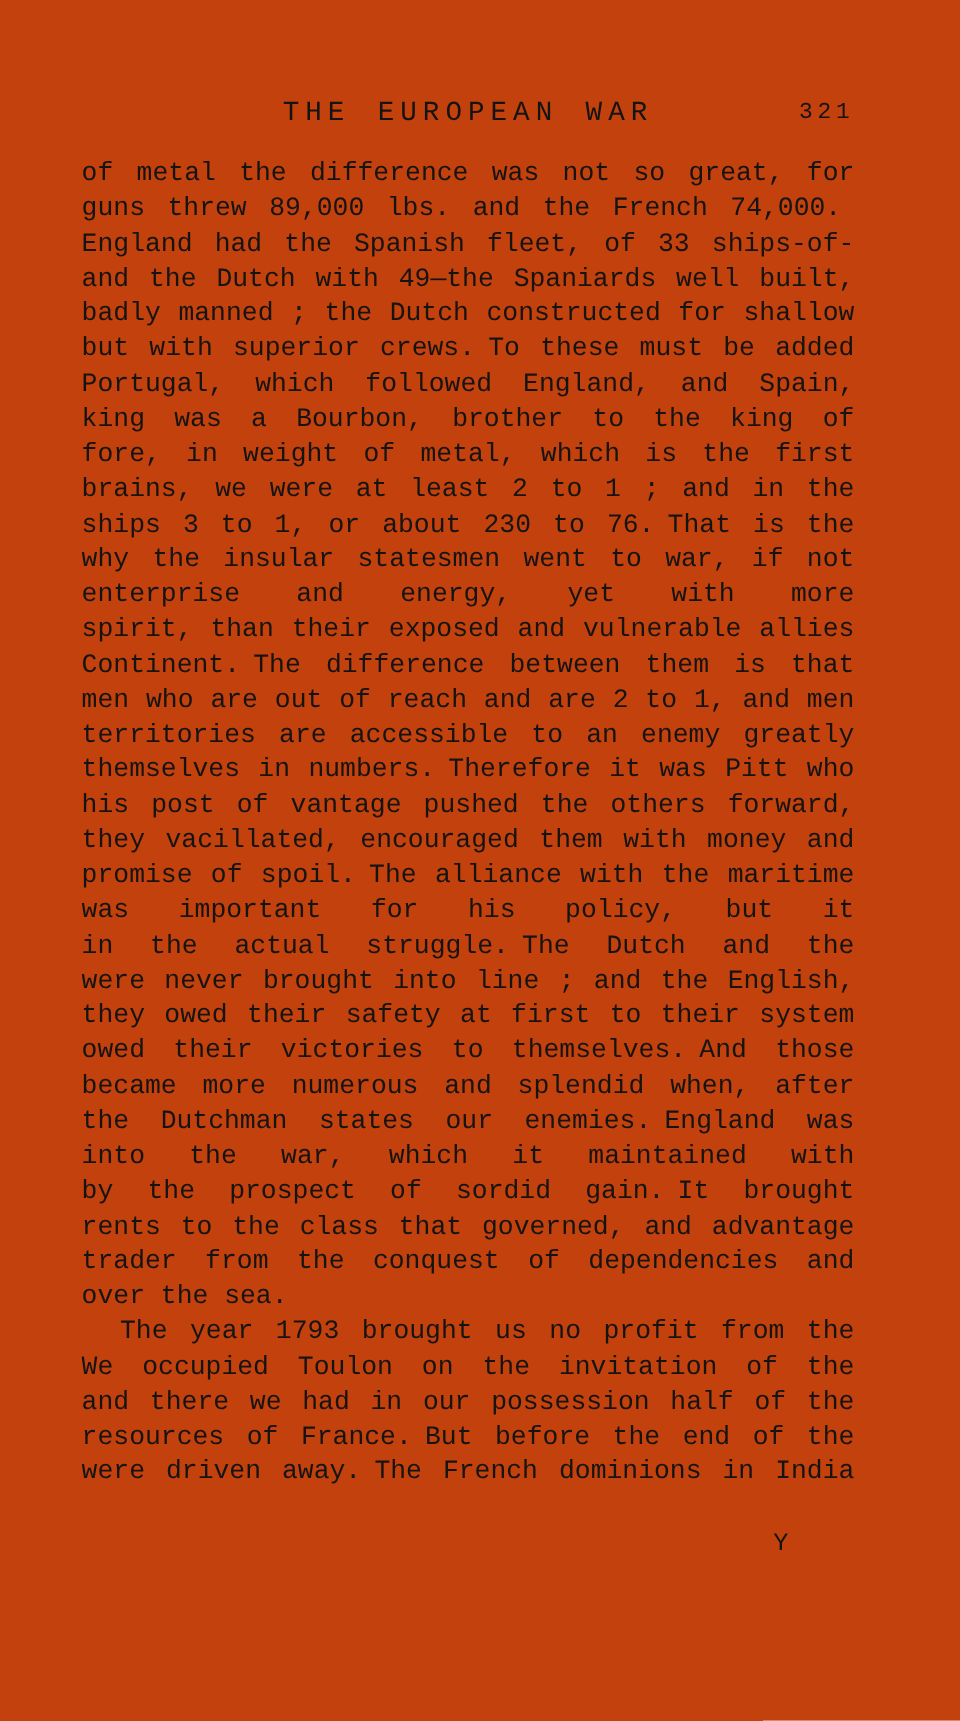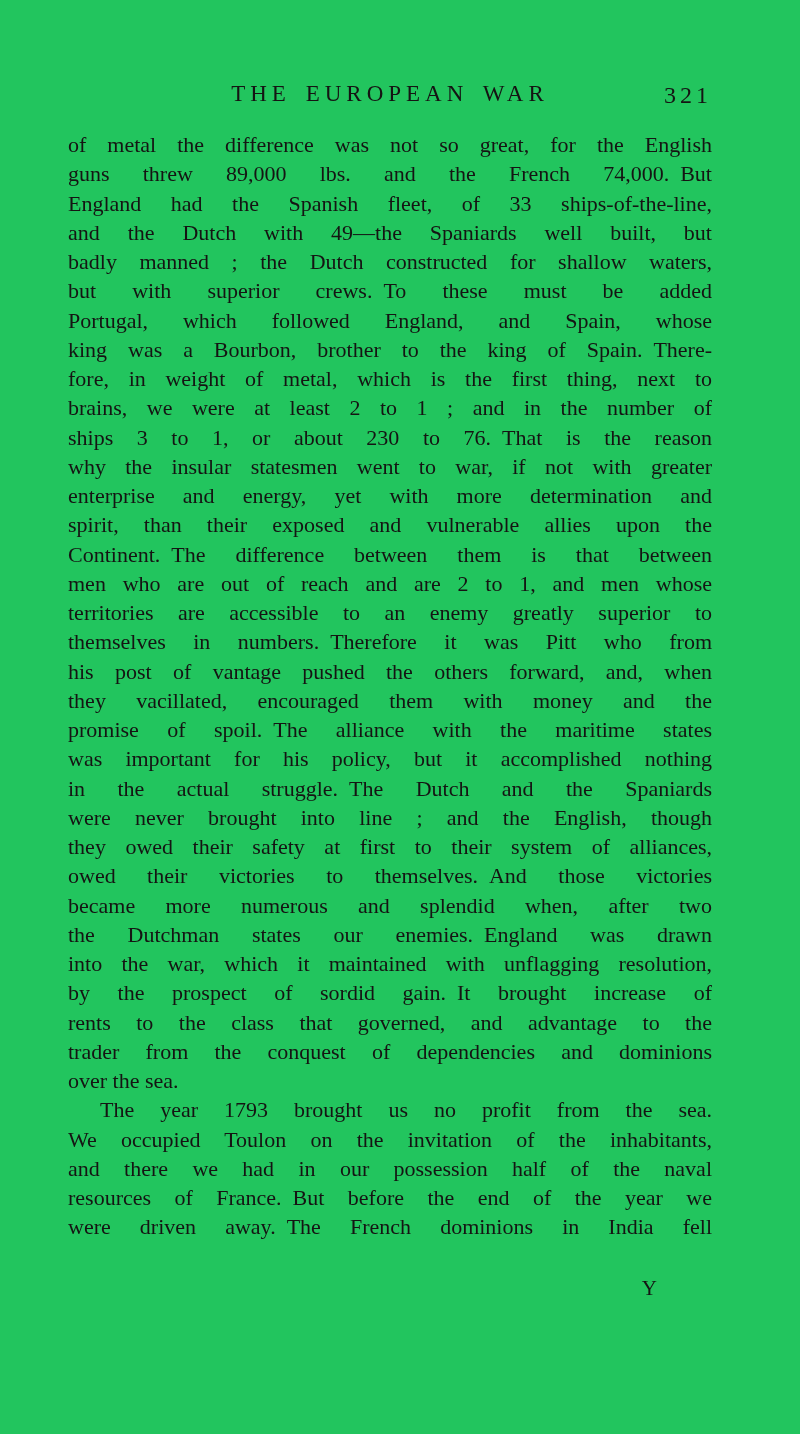--- a/index.html
+++ b/index.html
@@ -4,23 +4,23 @@
 <style>
   html, body {
     margin: 0;
     padding: 0;
     background: #ffffff;
   }
   .page {
     position: relative;
     width: 800px;
     height: 1434px;
-    background: #22c55e;
+    background: #c2410c;
     overflow: hidden;
-    font-family: Liberation Serif, serif;
+    font-family: Liberation Mono, monospace;
     color: #151413;
   }
   .running-header {
     position: absolute;
     left: 68px;
     top: 80px;
     width: 644px;
     height: 32px;
   }
   .running-title {
@@ -28,21 +28,21 @@
     font-size: 23px;
     line-height: 28px;
     letter-spacing: 5px;
     word-spacing: 4px;
     white-space: nowrap;
   }
   .page-number {
     position: absolute;
     right: 0;
     top: 2px;
-    font-size: 24px;
+    font-size: 19px;
     letter-spacing: 4px;
   }
   .body-text {
     position: absolute;
     left: 68px;
     top: 130px;
     width: 644px;
   }
   .line {
     height: 29.25px;

